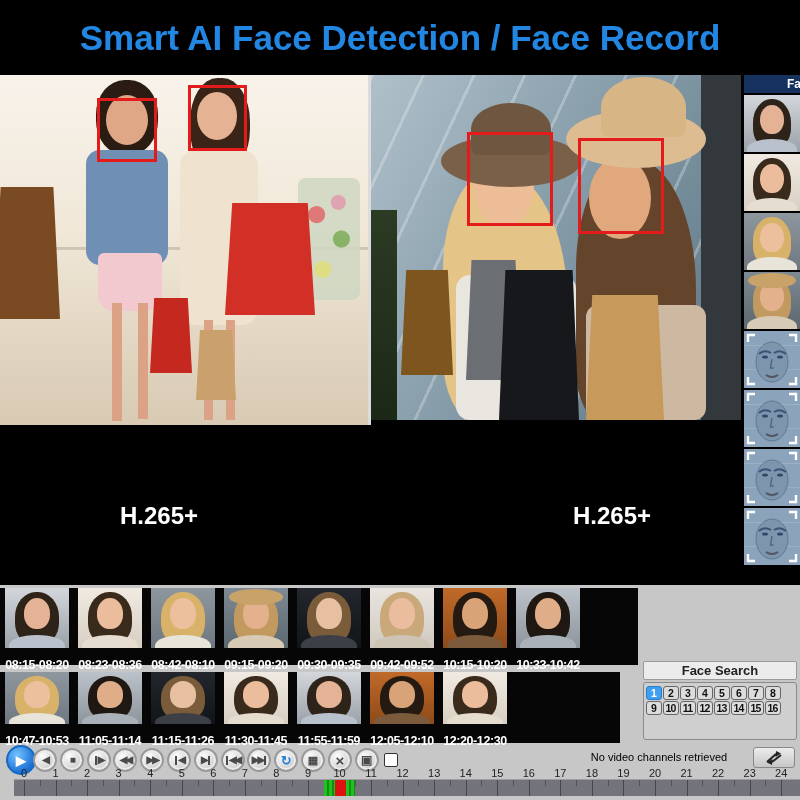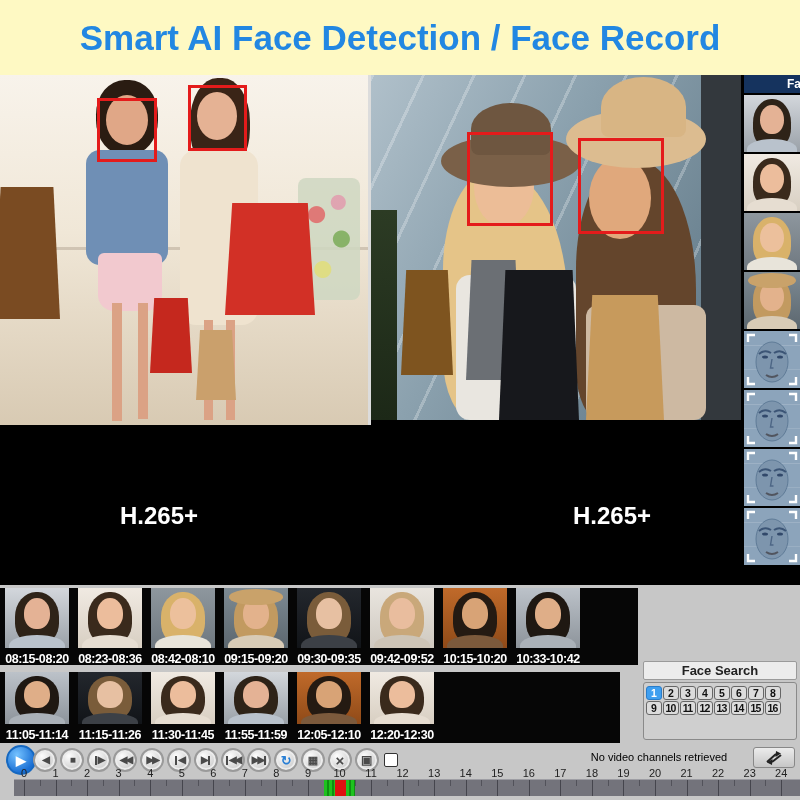--- a/index.html
+++ b/index.html
@@ -1,20 +1,20 @@
 <!DOCTYPE html>
 <html><head>
 <meta charset="utf-8">
 <style>
   html,body{margin:0;padding:0;background:#e9e9e9;}
   .page{position:relative;width:800px;height:800px;background:#f3f3f3;overflow:hidden;
         font-family:"Liberation Sans",sans-serif;}
 
   
-  .hdr{position:absolute;left:0;top:0;width:800px;height:75px;background:#fef9c3;}
+  .hdr{position:absolute;left:0;top:0;width:800px;height:75px;background:#000000;}
   .hdr h1{margin:0;position:absolute;left:0;right:0;top:18px;text-align:center;
           font-size:35px;font-weight:bold;color:#2287e2;letter-spacing:0px;}
 
   
   .monitor{position:absolute;left:0;top:75px;width:800px;height:510px;background:#000;}
   .scene{position:absolute;top:0;overflow:hidden;}
   #sceneL{left:0;width:368px;height:350px;
           background:linear-gradient(180deg,#f8f3eb 0%,#f0e7d7 45%,#e3d7c3 75%,#d8cab3 100%);}
   #sceneR{left:371px;width:370px;height:345px;
           background:linear-gradient(120deg,#b0c0ca 0%,#8ba1ae 40%,#6e8593 75%,#5e7381 100%);}
@@ -64,21 +64,21 @@
   
   .bottom{position:absolute;left:0;top:585px;width:800px;height:215px;background:#c7c7c7;}
   .strip{position:absolute;left:0;background:#060606;display:flex;align-items:flex-start;
          padding-left:5px;box-sizing:border-box;}
   #strip1{top:3px;width:638px;height:77px;}
   #strip2{top:87px;width:620px;height:71px;}
   .record{width:64px;margin-right:9px;flex:0 0 auto;}
   .record .thumb{width:64px;}
   #strip1 .thumb{height:60px;}
   #strip2 .thumb{height:52px;}
-  .record .rtime{color:#fff;font-size:12.5px;font-weight:bold;text-align:center;margin-top:4px;
+  .record .rtime{color:#fff;font-size:12.5px;font-weight:bold;text-align:center;margin-top:10px;
         letter-spacing:-0.4px;white-space:nowrap;}
 
   
   .fsearch{position:absolute;left:643px;top:76px;width:154px;height:85px;}
   .fs-title{height:17px;background:#ececec;border:1px solid #9a9a9a;border-radius:2px;
         font-size:13px;font-weight:bold;color:#222;text-align:center;line-height:17px;}
   .fs-box{margin-top:2px;border:1px solid #8a8a8a;background:#cfcfcf;border-radius:3px;
         padding:2px 1px;height:58px;box-sizing:border-box;}
   .ch-grid{display:flex;flex-wrap:wrap;width:150px;}
   .ch-btn{width:16px;height:14px;margin:0.5px;background:#dcdcdc;border:1px solid #666;
@@ -362,20 +362,28 @@
         <div class="record">
           <div class="portrait v7 thumb">
             <div class="hair"></div>
             <div class="face"></div>
             <div class="shoulders"></div>
           </div>
           <div class="rtime">10:33-10:42</div>
         </div>
       </div>
     <div class="strip" id="strip2">
+        <div class="record">
+          <div class="portrait v2 thumb">
+            <div class="hair"></div>
+            <div class="face"></div>
+            <div class="shoulders"></div>
+          </div>
+          <div class="rtime">10:47-10:53</div>
+        </div>
         <div class="record">
           <div class="portrait v7 thumb">
             <div class="hair"></div>
             <div class="face"></div>
             <div class="shoulders"></div>
           </div>
           <div class="rtime">11:05-11:14</div>
         </div>
         <div class="record">
           <div class="portrait v4 thumb">

